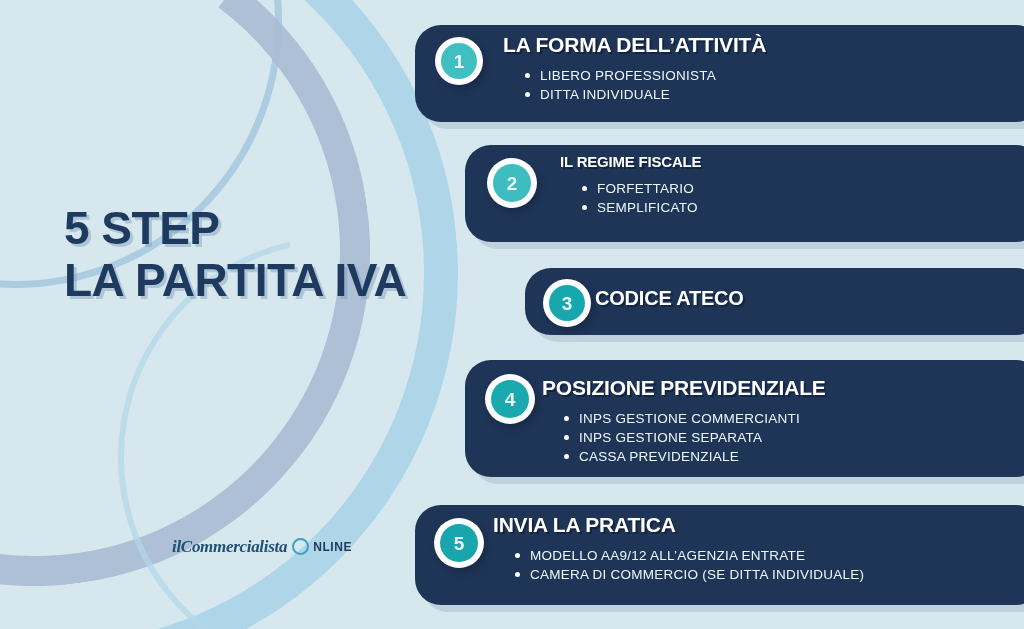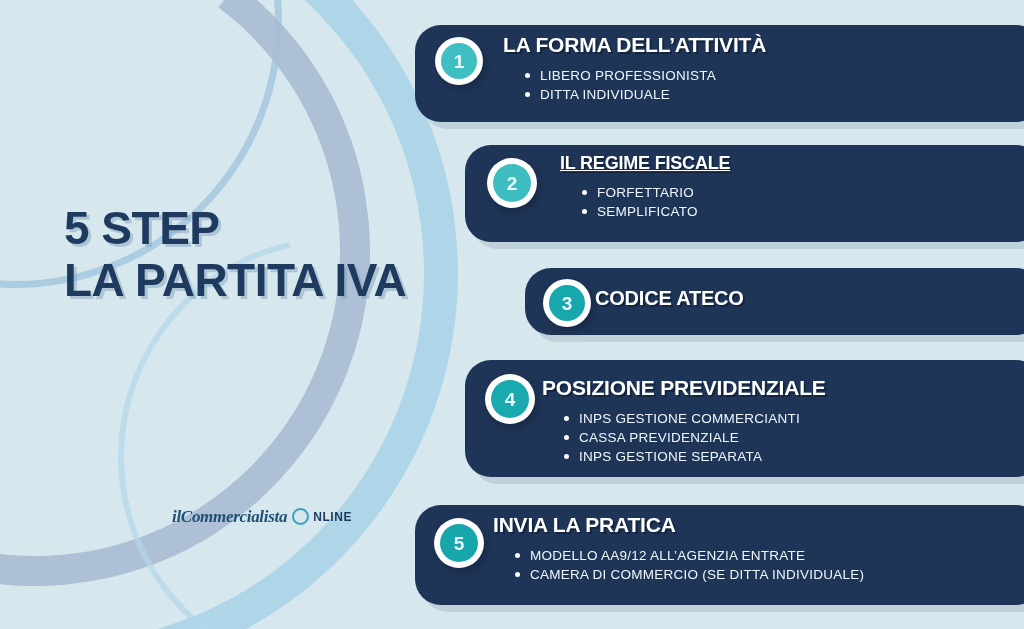--- a/index.html
+++ b/index.html
@@ -83,21 +83,21 @@
     letter-spacing: -0.5px;
     color: #1e3a5f;
     text-shadow: 3px 3px 0 rgba(125,155,185,.45);
     white-space: nowrap;
   }
 
   
   #logo {
     position: absolute;
     left: 172px;
-    top: 508px;
+    top: 538px;
     display: flex;
     align-items: center;
     gap: 3px;
     z-index: 4;
   }
   #logo .logo-word {
     font-family: "Liberation Serif", serif;
     font-style: italic;
     font-weight: 700;
     font-size: 17px;
@@ -199,21 +199,21 @@
   #badge-3 { left: 18px; top: 11px; width: 48px; height: 48px; }
   #badge-3 .disc { width: 36px; height: 36px; background: #17a8ae; font-size: 19px; }
   #badge-4 { left: 20px; top: 14px; width: 50px; height: 50px; }
   #badge-4 .disc { width: 38px; height: 38px; background: #1aa9ae; font-size: 19px; }
   #badge-5 { left: 19px; top: 13px; width: 50px; height: 50px; }
   #badge-5 .disc { width: 38px; height: 38px; background: #18a6ad; font-size: 19px; }
 
   #body-1 { left: 88px; top: 8px; }
   #body-1 .step-title { font-size: 21px; }
   #body-2 { left: 95px; top: 8px; }
-  #body-2 .step-title { font-size: 18px; text-decoration: underline; }
+  #body-2 .step-title { font-size: 15px; }
   #body-3 { left: 70px; top: 19px; }
   #body-3 .step-title { font-size: 20px; }
   #body-4 { left: 77px; top: 16px; }
   #body-4 .step-title { font-size: 21px; }
   #body-5 { left: 78px; top: 8px; }
   #body-5 .step-title { font-size: 21px; }
 
   .step-body .list-wrap { margin-top: 9px; }
 </style>
 </head>
@@ -273,22 +273,22 @@
   </div>
 
   <div class="step-card" id="card-4">
     <div class="step-badge" id="badge-4">
       <span class="disc">4</span>
     </div>
     <div class="step-body" id="body-4">
       <div class="step-title">POSIZIONE PREVIDENZIALE</div>
       <ul class="step-list list-wrap">
         <li><span class="bullet"></span><span>INPS GESTIONE COMMERCIANTI</span></li>
+        <li><span class="bullet"></span><span>INPS GESTIONE SEPARATA</span></li>
         <li><span class="bullet"></span><span>CASSA PREVIDENZIALE</span></li>
-        <li><span class="bullet"></span><span>INPS GESTIONE SEPARATA</span></li>
       </ul>
     </div>
   </div>
 
   <div class="step-card" id="card-5">
     <div class="step-badge" id="badge-5">
       <span class="disc">5</span>
     </div>
     <div class="step-body" id="body-5">
       <div class="step-title">INVIA LA PRATICA</div>

